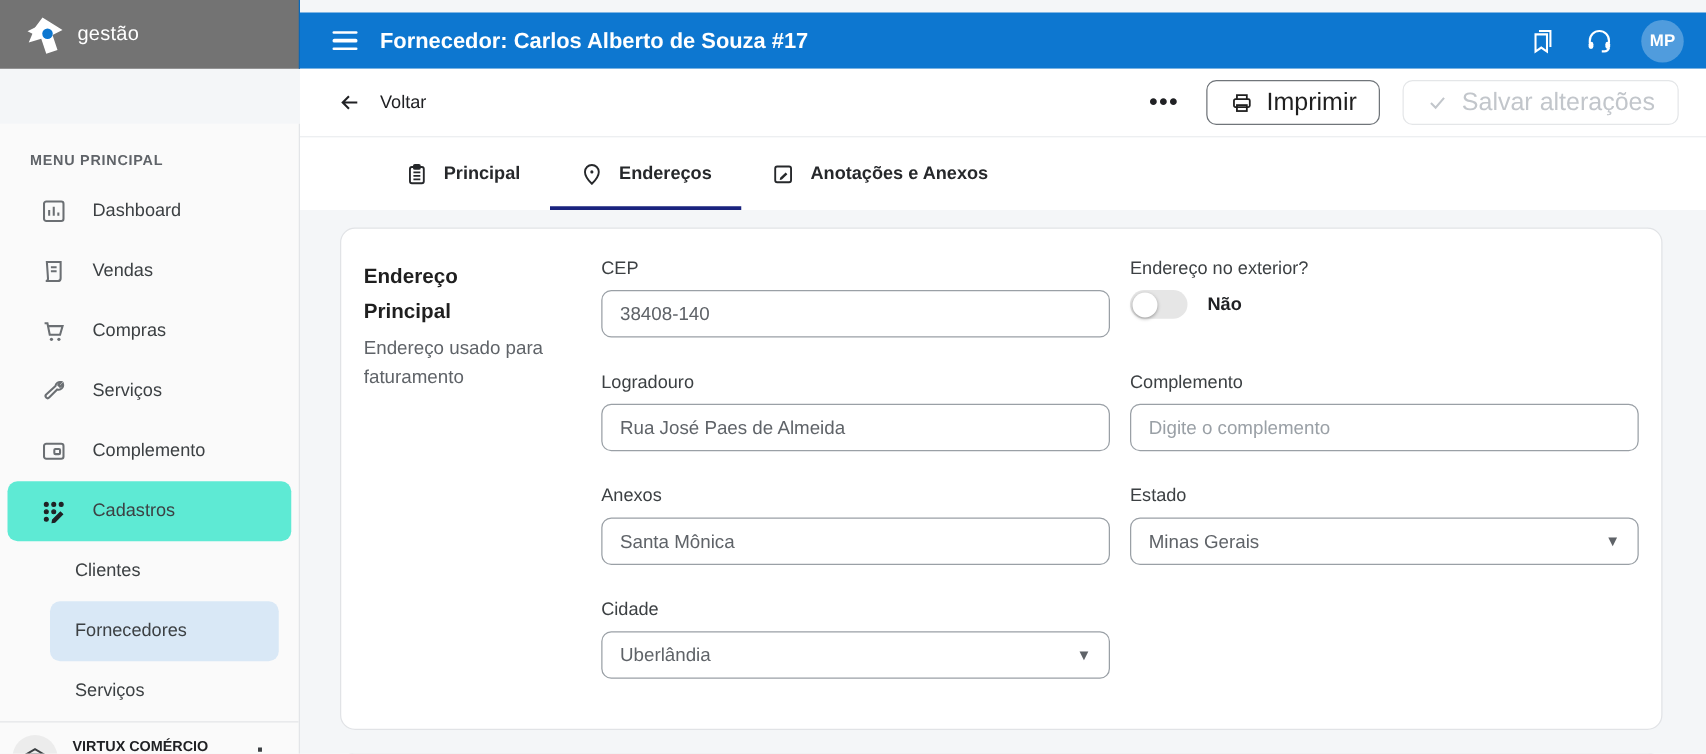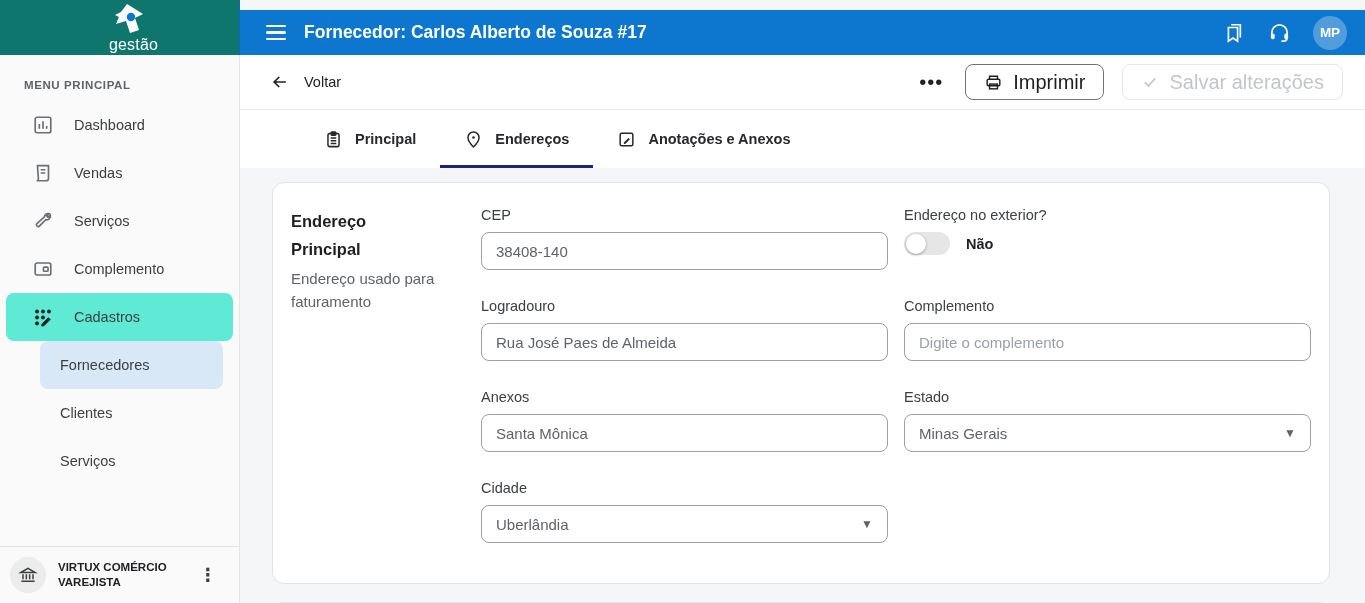--- a/index.html
+++ b/index.html
@@ -2,32 +2,32 @@
 <html><head>
 <meta charset="utf-8">
 <style>
   * { margin:0; padding:0; box-sizing:border-box; }
   html,body { width:1365px; height:603px; overflow:hidden; }
   body { font-family:"Liberation Sans","DejaVu Sans",sans-serif; background:#f4f6f8; color:#202124; }
 
   .app { width:1365px; height:603px; display:grid; grid-template-columns:240px 1fr; grid-template-rows:55px 1fr; }
 
   
-  .logo-cell { background:#0f766e; display:flex; align-items:center; padding-left:20px; border-right:1px solid #0a68b8;flex-direction:column; }
+  .logo-cell { background:#737373; display:flex; align-items:center; padding-left:20px; border-right:1px solid #0a68b8; }
   .logo-text { color:#fff; font-size:16px; margin-left:8px; font-weight:400; letter-spacing:.2px; }
   .topbar { background:#0d77d0; display:flex; align-items:center; padding:0 18px 0 26px;margin-top:10px; }
   .hamburger { width:20px; display:flex; flex-direction:column; gap:4px; cursor:pointer; margin-right:18px; }
   .hamburger span { height:2.5px; background:#fff; border-radius:2px; }
   .topbar-title { color:#fff; font-size:17.5px; font-weight:700; flex:1; white-space:nowrap; }
   .topbar-actions { display:flex; align-items:center; gap:22px; }
   .topbar-icon { width:24px; height:24px; display:flex; align-items:center; justify-content:center; cursor:pointer; }
   .avatar { width:34px; height:34px; border-radius:50%; background:rgba(255,255,255,.28); color:#fff; font-size:13.5px; font-weight:700; display:flex; align-items:center; justify-content:center; cursor:pointer; }
 
   
-  .sidebar { background:#fafafa; border-right:1px solid #e3e5e8; display:flex; flex-direction:column; overflow:hidden; }
+  .sidebar { background:#fafafa; border-right:1px solid #e3e5e8; display:flex; flex-direction:column; overflow:hidden;margin-top:44px; }
   .menu-label { font-size:11.5px; font-weight:700; letter-spacing:.6px; color:#5f6368; padding:24px 0 10px 24px; }
   .nav { flex:1; }
   .nav-item { display:flex; align-items:center; gap:20px; height:48px; padding:0 16px 0 26px; margin:0 6px; border-radius:8px; cursor:pointer; color:#3c4043; font-size:14.5px; font-weight:500; }
   .nav-item svg { flex:0 0 22px; stroke:#6b6f73; }
   .nav-item.active { background:#5eead4; }
   .nav-item.active svg { stroke:#202124; }
   .sub-item { display:flex; align-items:center; height:48px; margin:0 16px 0 40px; padding-left:20px; border-radius:8px; font-size:14.5px; color:#3c4043; cursor:pointer; }
   .sub-item.active { background:#d9e8f6; }
   .org { border-top:1px solid #e3e5e8; display:flex; align-items:center; gap:12px; padding:10px 14px 10px 10px; min-height:56px; }
   .org-avatar { width:36px; height:36px; border-radius:50%; background:#ececec; display:flex; align-items:center; justify-content:center; flex:0 0 36px; }
@@ -131,20 +131,30 @@
       <div class="nav-item">
         <span>
           <svg width="22" height="22" viewBox="0 0 24 24" fill="none" stroke-width="1.8">
             <path d="M6 4 h12 v14 a2.5 2.5 0 0 1 -2.5 2.5 H5 a2 2 0 0 0 2 -2 Z"></path>
             <path d="M9.5 8.5 h5 M9.5 12 h5"></path>
           </svg>
         </span>
         <span>Vendas</span>
       </div>
 
+      <div class="nav-item">
+        <span>
+          <svg width="22" height="22" viewBox="0 0 24 24" fill="none" stroke-width="1.8">
+            <path d="M4 5 h2.5 l2 10 h9 l2.2 -7.5 H7"></path>
+            <circle cx="10" cy="19" r="1.4" fill="#6b6f73" stroke="none"></circle>
+            <circle cx="16.5" cy="19" r="1.4" fill="#6b6f73" stroke="none"></circle>
+          </svg>
+        </span>
+        <span>Compras</span>
+      </div>
 
       <div class="nav-item">
         <span>
           <svg width="22" height="22" viewBox="0 0 24 24" fill="none" stroke-width="1.8">
             <path d="M13.5 7.5 a4 4 0 0 1 5 -3.5 l-2.5 2.5 1.5 1.5 2.5 -2.5 a4 4 0 0 1 -5 5 L8 17.5 a1.8 1.8 0 0 1 -2.6 -2.6 Z"></path>
           </svg>
         </span>
         <span>Serviços</span>
       </div>
 
@@ -166,25 +176,25 @@
               <circle cx="18.5" cy="6" r="1.7"></circle>
             <circle cx="5.5" cy="12.5" r="1.7"></circle>
               <circle cx="12" cy="12.5" r="1.7"></circle>
             <circle cx="5.5" cy="19" r="1.7"></circle>
             <path d="M11 19.5 l6.8 -6.8 2 2 -6.8 6.8 -2.4 .4 Z"></path>
           </svg>
         </span>
         <span>Cadastros</span>
       </div>
 
+      <div class="sub-item">
+        <span>Clientes</span>
+      </div>
       <div class="sub-item active">
         <span>Fornecedores</span>
-      </div>
-      <div class="sub-item">
-        <span>Clientes</span>
       </div>
       <div class="sub-item">
         <span>Serviços</span>
       </div>
     </div>
 
     <div class="org">
       <div class="org-avatar">
         <span>
           <svg width="20" height="20" viewBox="0 0 24 24" fill="none" stroke="#3c4043" stroke-width="1.8">

